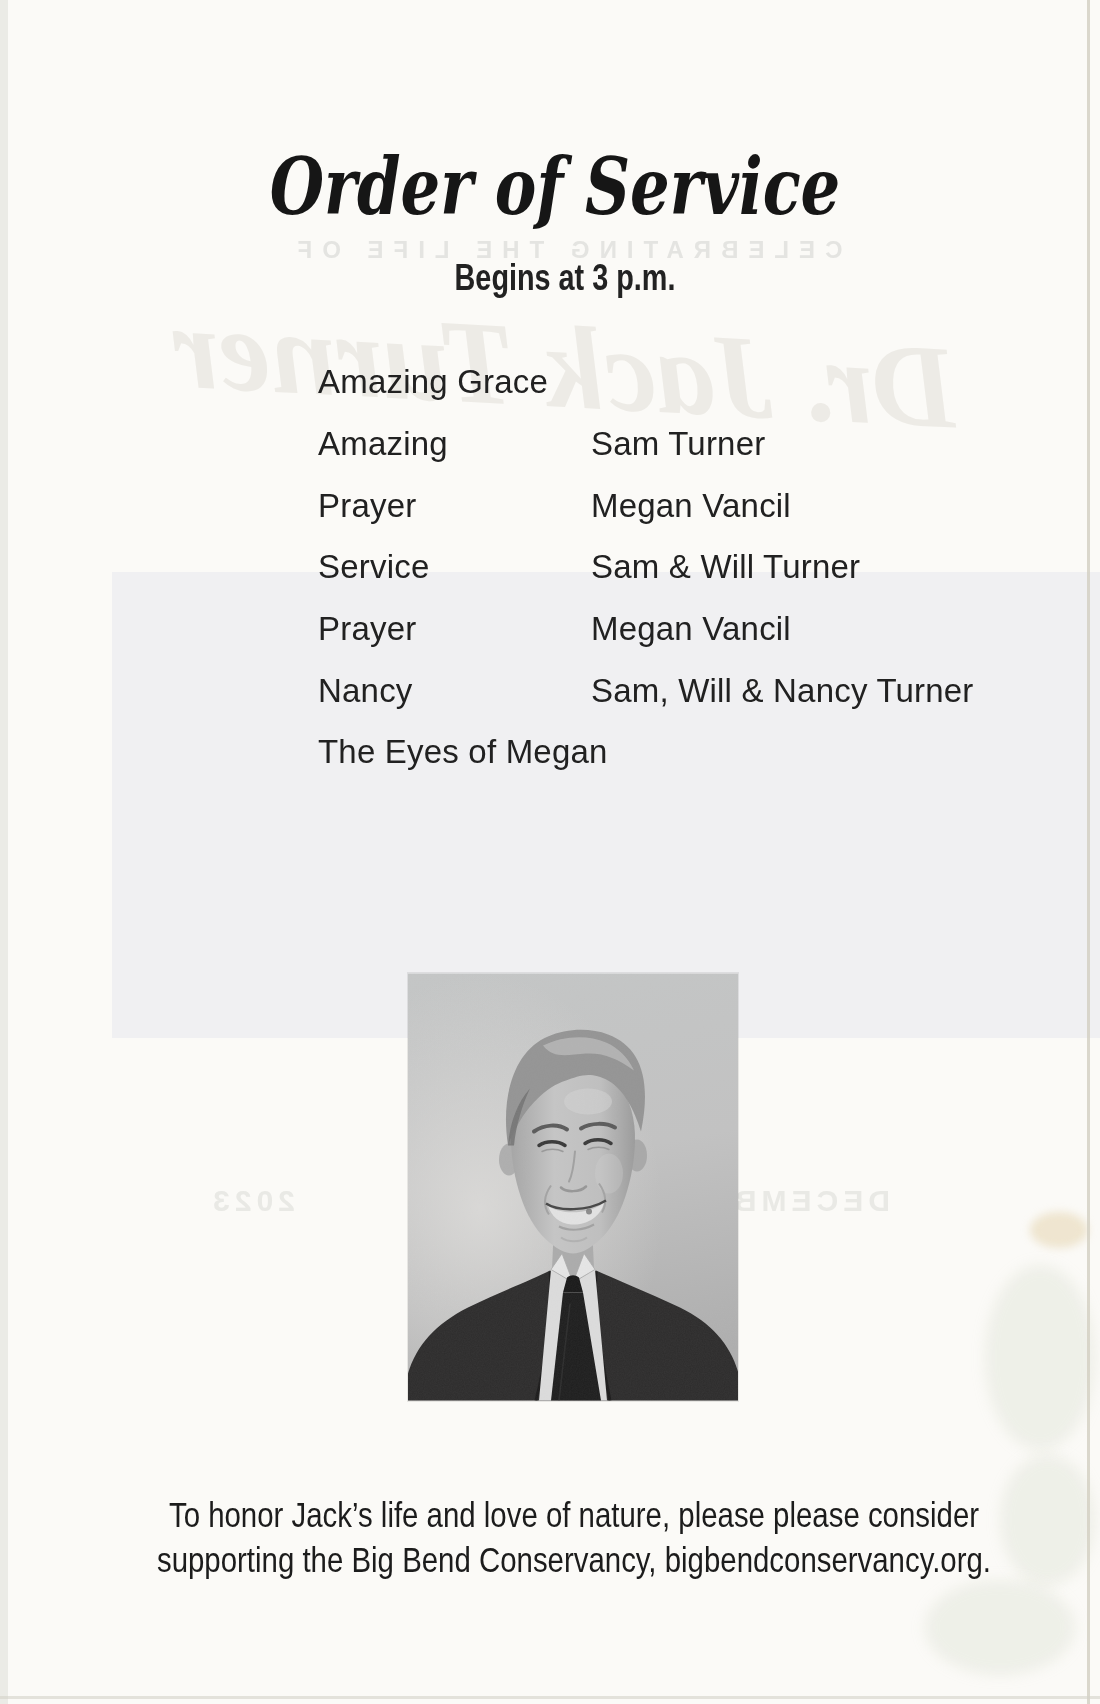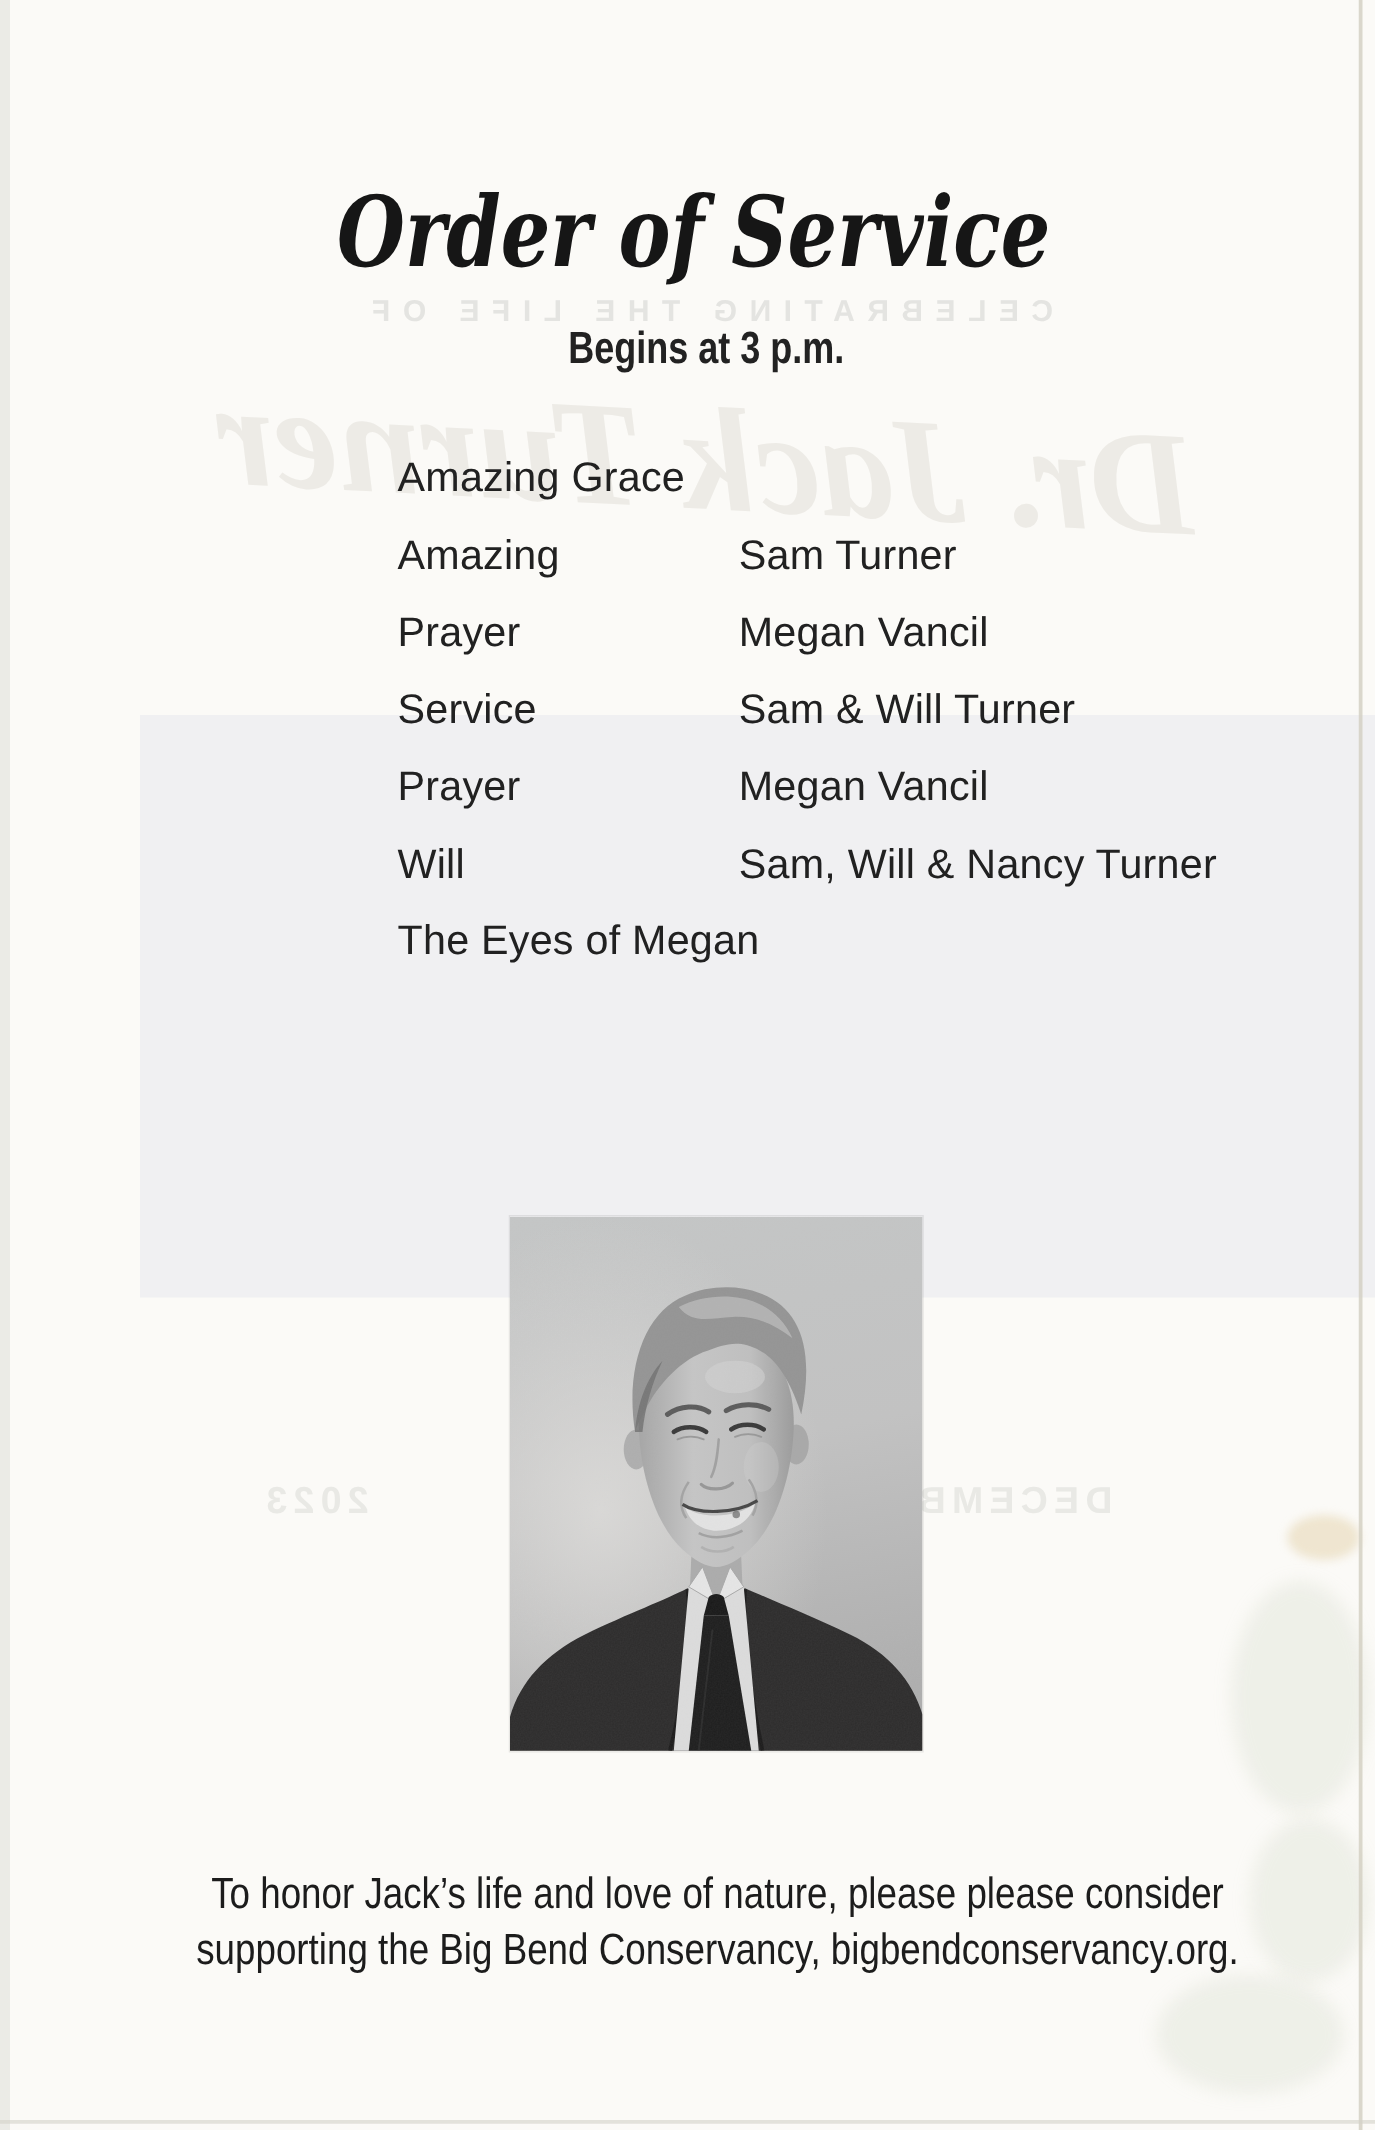--- a/index.html
+++ b/index.html
@@ -90,21 +90,21 @@
     </div>
     <div class="row">
       <span class="item">Service</span>
       <span class="person">Sam &amp; Will Turner</span>
     </div>
     <div class="row">
       <span class="item">Prayer</span>
       <span class="person">Megan Vancil</span>
     </div>
     <div class="row">
-      <span class="item">Will</span>
+      <span class="item">Nancy</span>
       <span class="person">Sam, Will &amp; Nancy Turner</span>
     </div>
     <div class="row">
       <span class="item">The Eyes of Megan</span>
       <span class="person"></span>
     </div>
   </div>
 
   <div class="photo" title="Black-and-white yearbook-style portrait of a smiling young man with light swept-back hair, wearing a dark suit, white shirt and dark tie">
     <svg viewBox="0 0 330 427" xmlns="http://www.w3.org/2000/svg">

